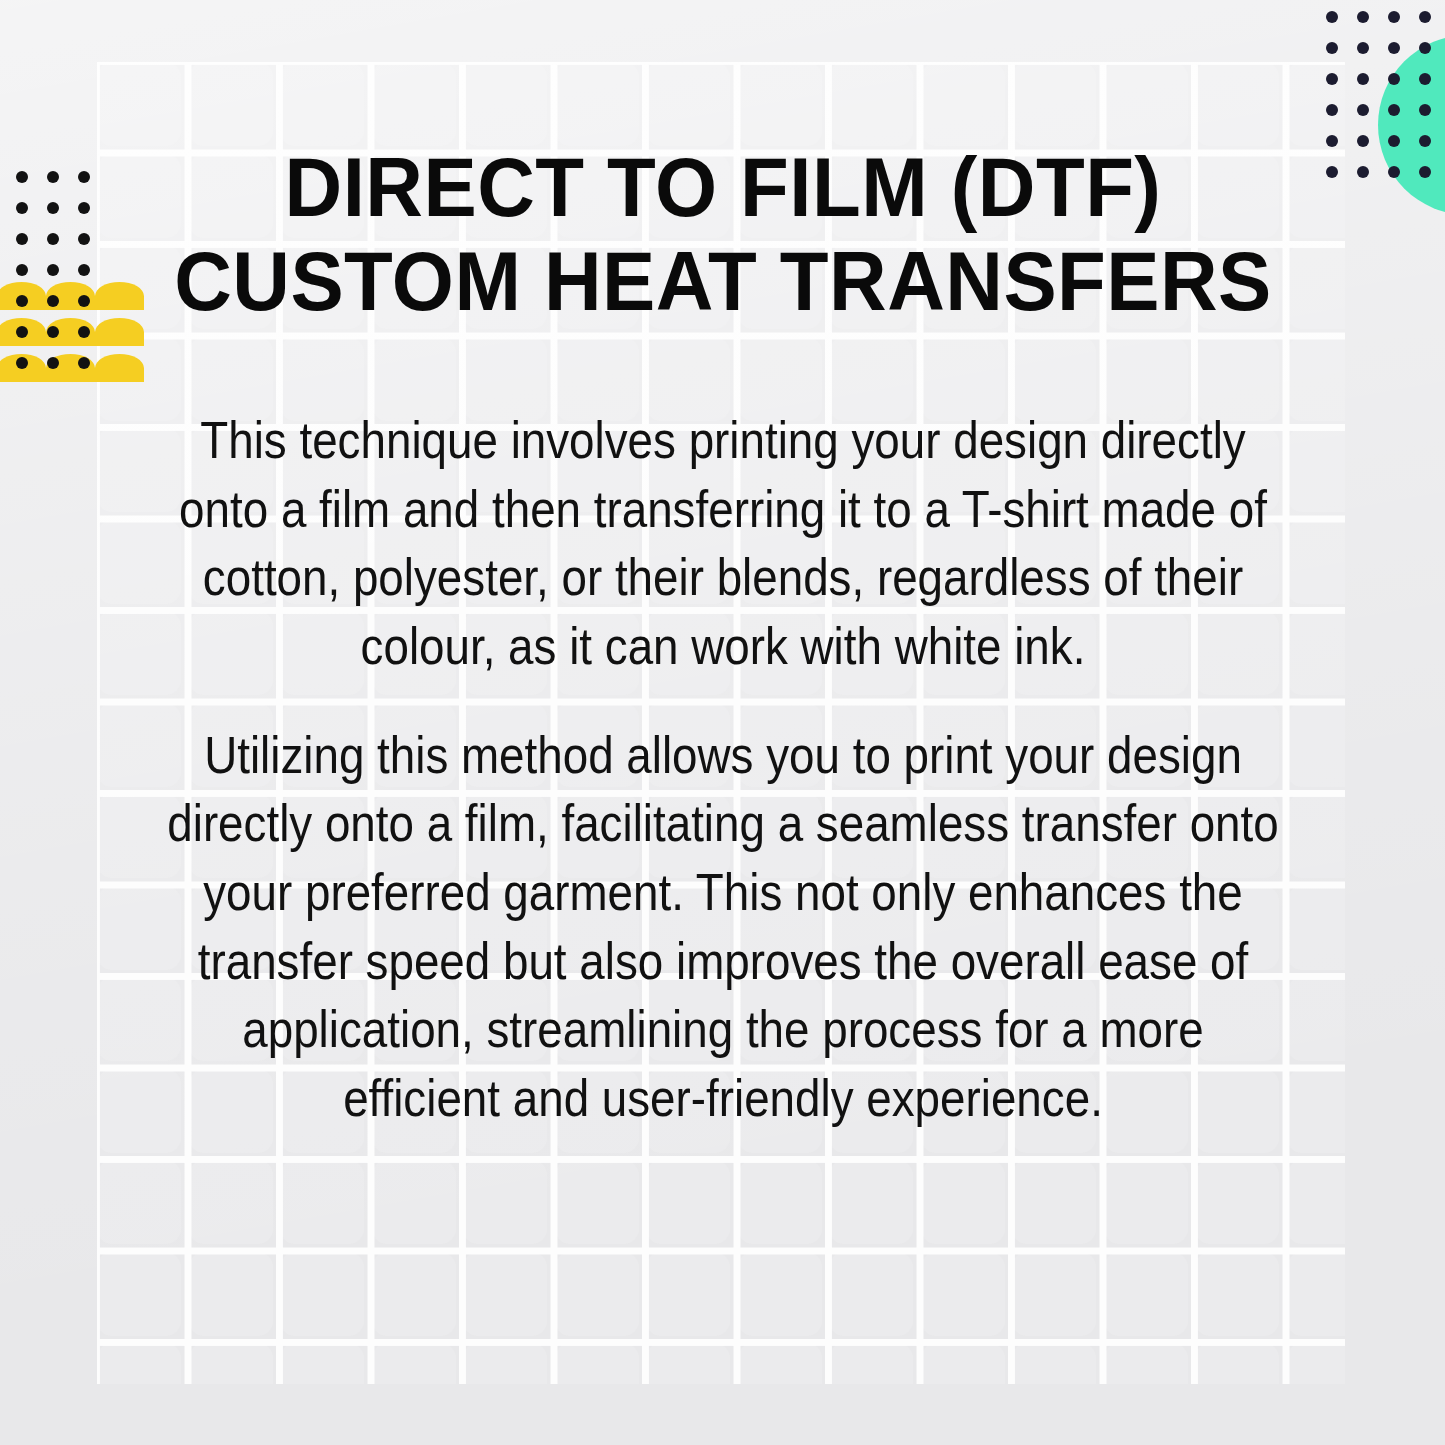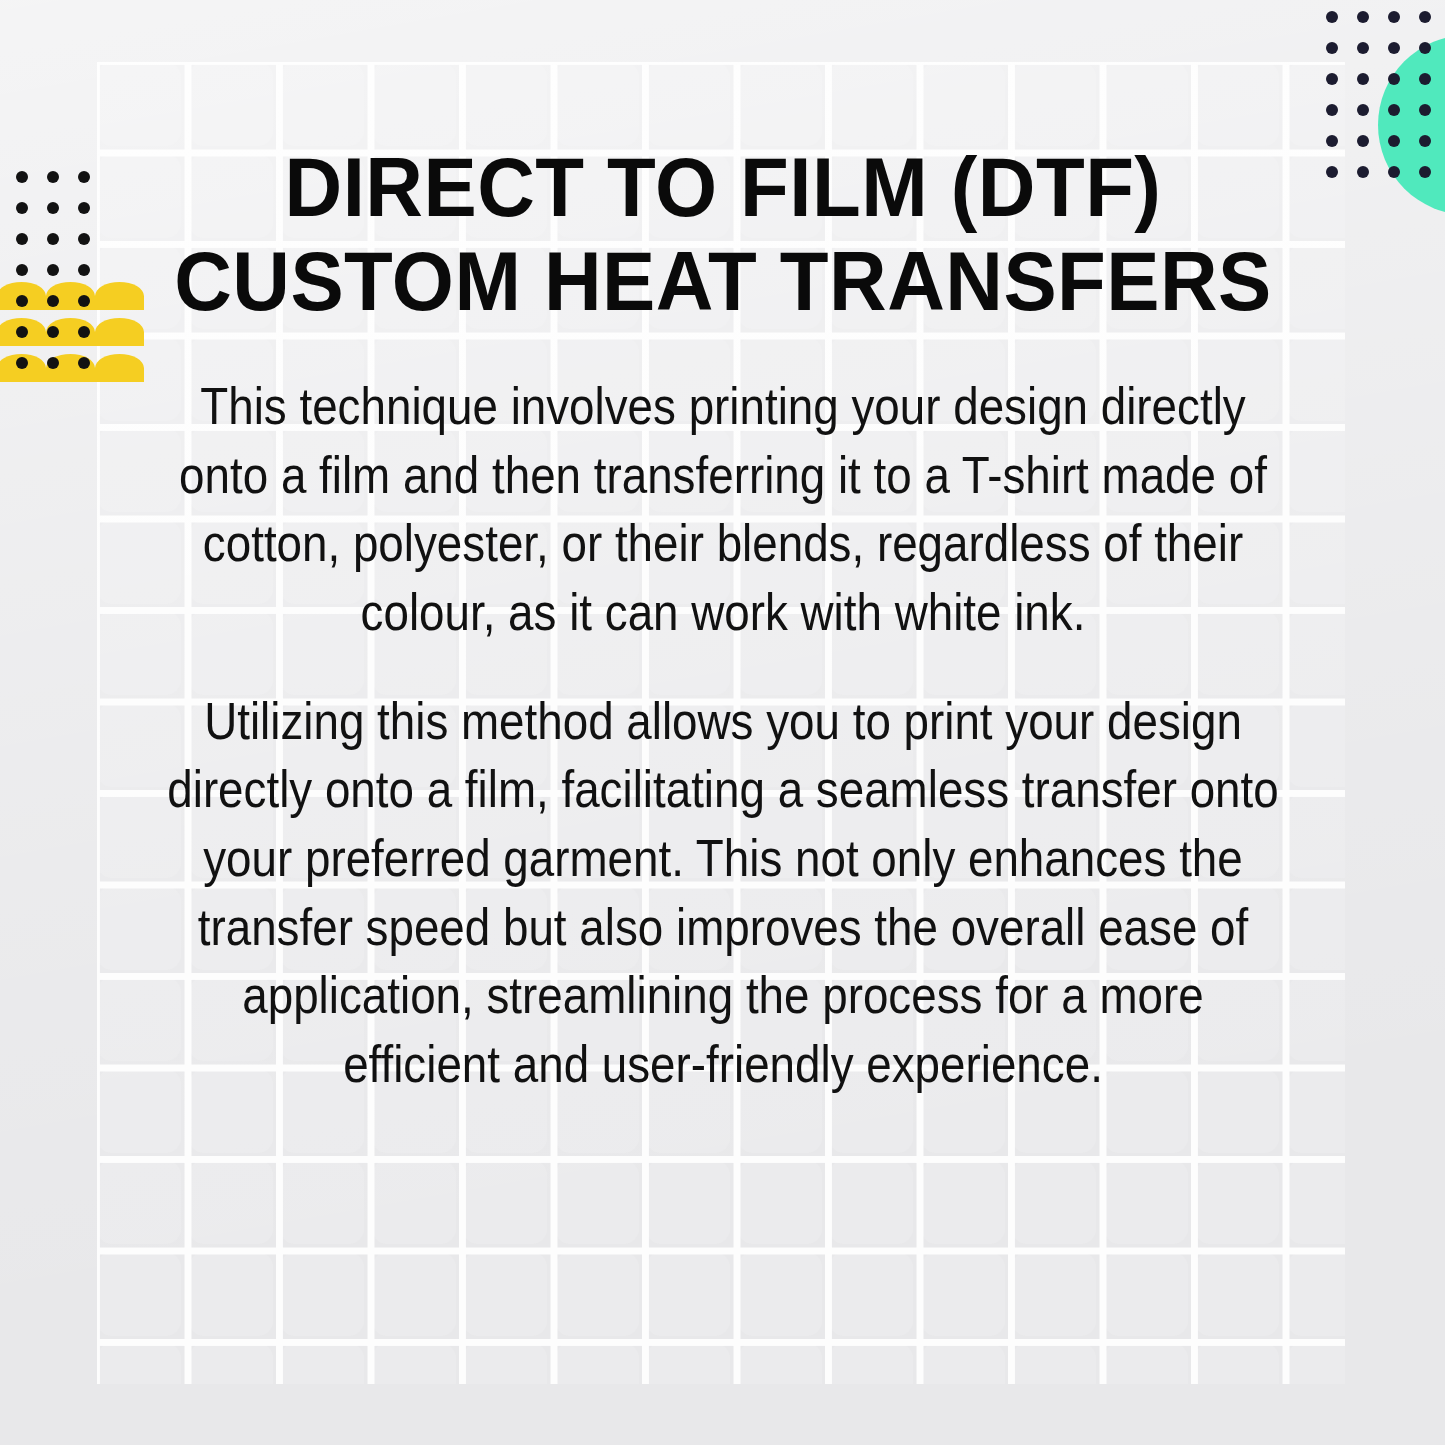--- a/index.html
+++ b/index.html
@@ -162,21 +162,21 @@
     font-size: 84px;
     line-height: 1.12;
     letter-spacing: 0.5px;
     text-transform: uppercase;
     transform: scaleX(0.95);
   }
   .title .tline { display: block; }
 
   .body-wrap {
     width: 1270px;
-    margin-top: 44px;
+    margin-top: 78px;
     display: flex;
     flex-direction: column;
     gap: 40px;
   }
   .para {
     margin: 0;
     text-align: center;
     color: #111111;
     font-family: "Liberation Sans Narrow", "Liberation Sans", sans-serif;
     font-size: 52px;

